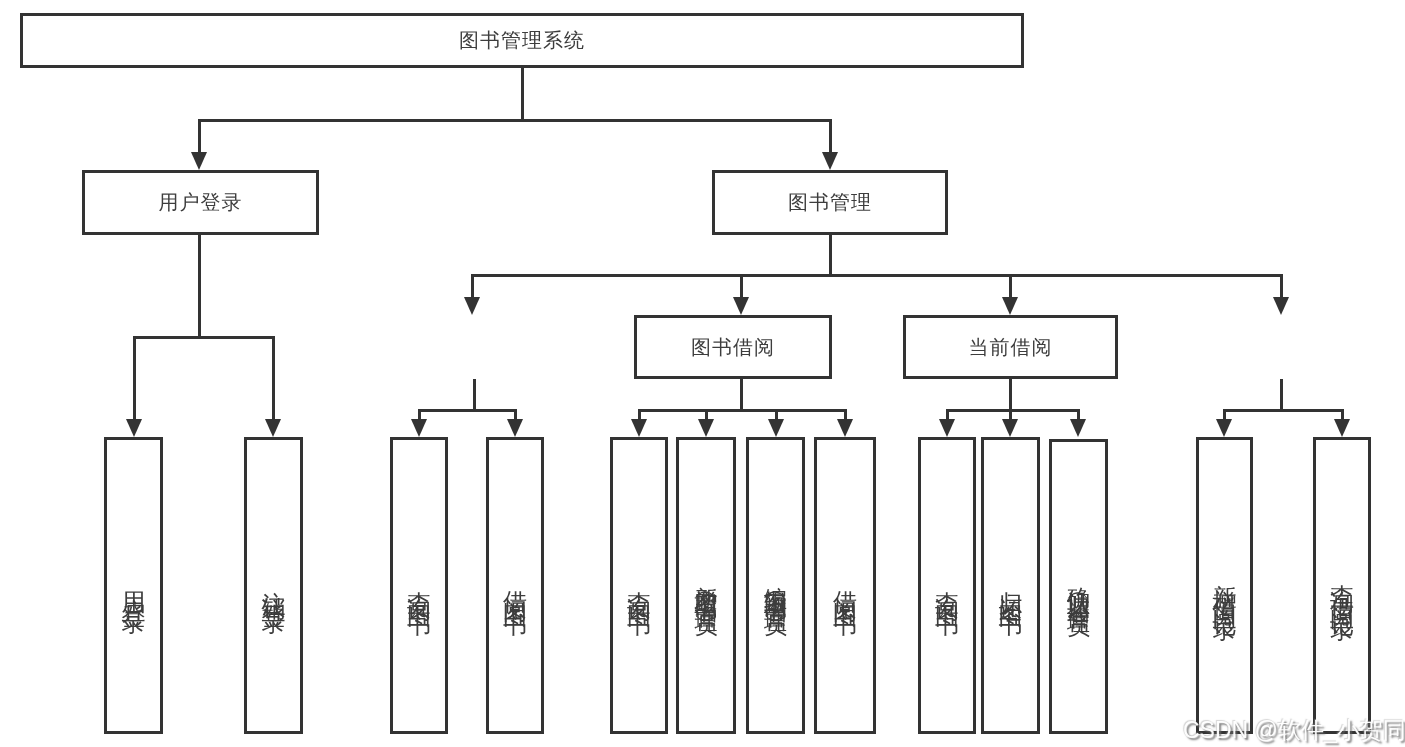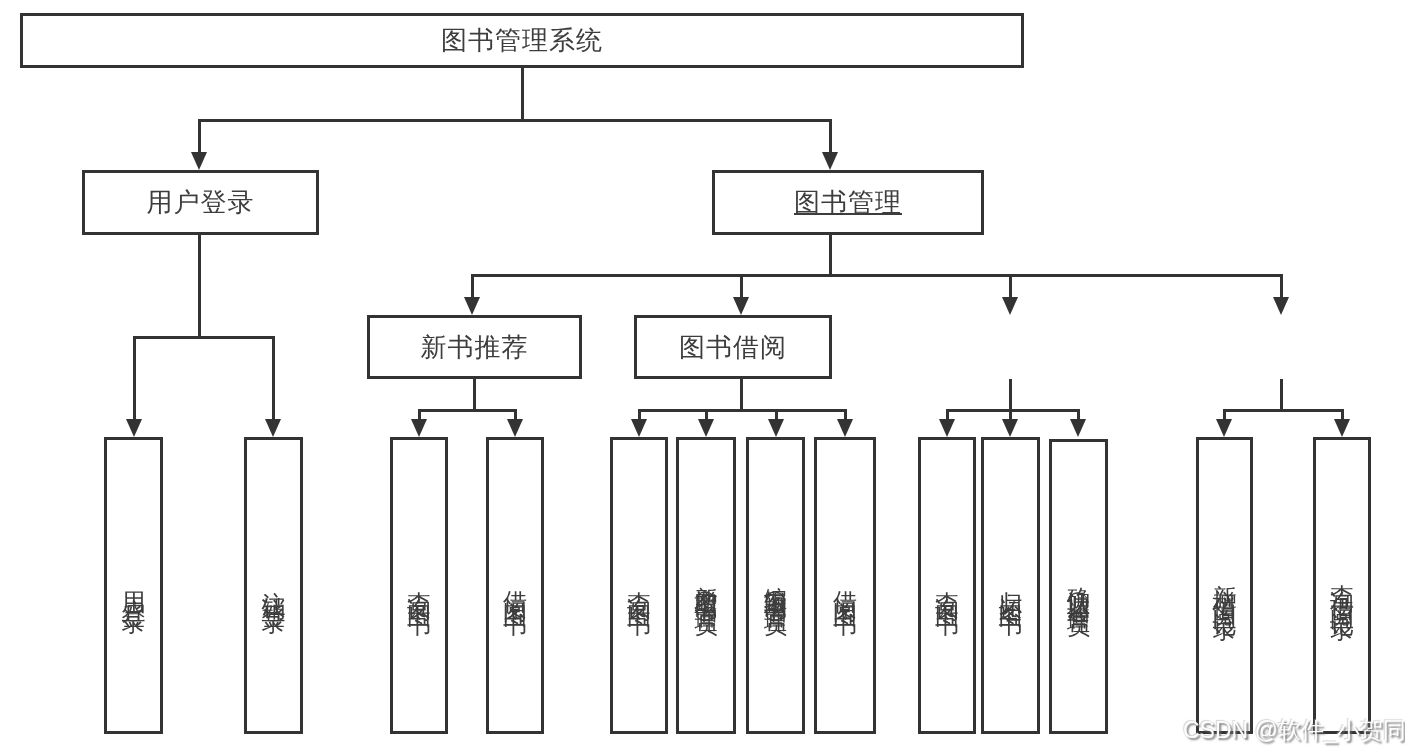--- a/index.html
+++ b/index.html
@@ -13,21 +13,21 @@
   .box{
     position:absolute;
     border:3px solid #333333;
     background:#ffffff;
     color:#3d3d3d;
     display:flex;
     align-items:center;
     justify-content:center;
     box-sizing:border-box;
   }
-  .hbox{font-size:26px;letter-spacing:1px;text-align:right;}
+  .hbox{font-size:20px;letter-spacing:1px;text-align:right;}
   .vbox{
     font-size:24px;
     writing-mode:vertical-rl;
     text-orientation:mixed;
     letter-spacing:7px;
     line-height:1;
   }
   .vbox.tight{font-size:23px;letter-spacing:4px;}
   .vline{position:absolute;width:3px;background:#333333;}
   .hline{position:absolute;height:3px;background:#333333;}
@@ -115,32 +115,32 @@
   </div>
 
   <div class="box hbox" style="left:20px;top:13px;width:1004px;height:55px;">
     <span>图书管理系统</span>
   </div>
 
   <div class="box hbox" style="left:82px;top:170px;width:237px;height:65px;">
     <span>用户登录</span>
   </div>
 
-  <div class="box hbox" style="left:712px;top:170px;width:272px;height:65px;text-decoration:underline;">
+  <div class="box hbox" style="left:712px;top:170px;width:236px;height:65px;">
     <span>图书管理</span>
   </div>
 
-  <div class="box hbox" style="left:367px;top:315px;width:215px;height:64px;">
-    <span>新书推荐</span>
-  </div>
 
   <div class="box hbox" style="left:634px;top:315px;width:198px;height:64px;">
     <span>图书借阅</span>
   </div>
 
+  <div class="box hbox" style="left:903px;top:315px;width:215px;height:64px;">
+    <span>当前借阅</span>
+  </div>
 
 
   <div class="box vbox" style="left:104px;top:437px;width:59px;height:297px;">
     <span>用户登录</span>
   </div>
 
   <div class="box vbox" style="left:244px;top:437px;width:59px;height:297px;">
     <span>注销登录</span>
   </div>
 

